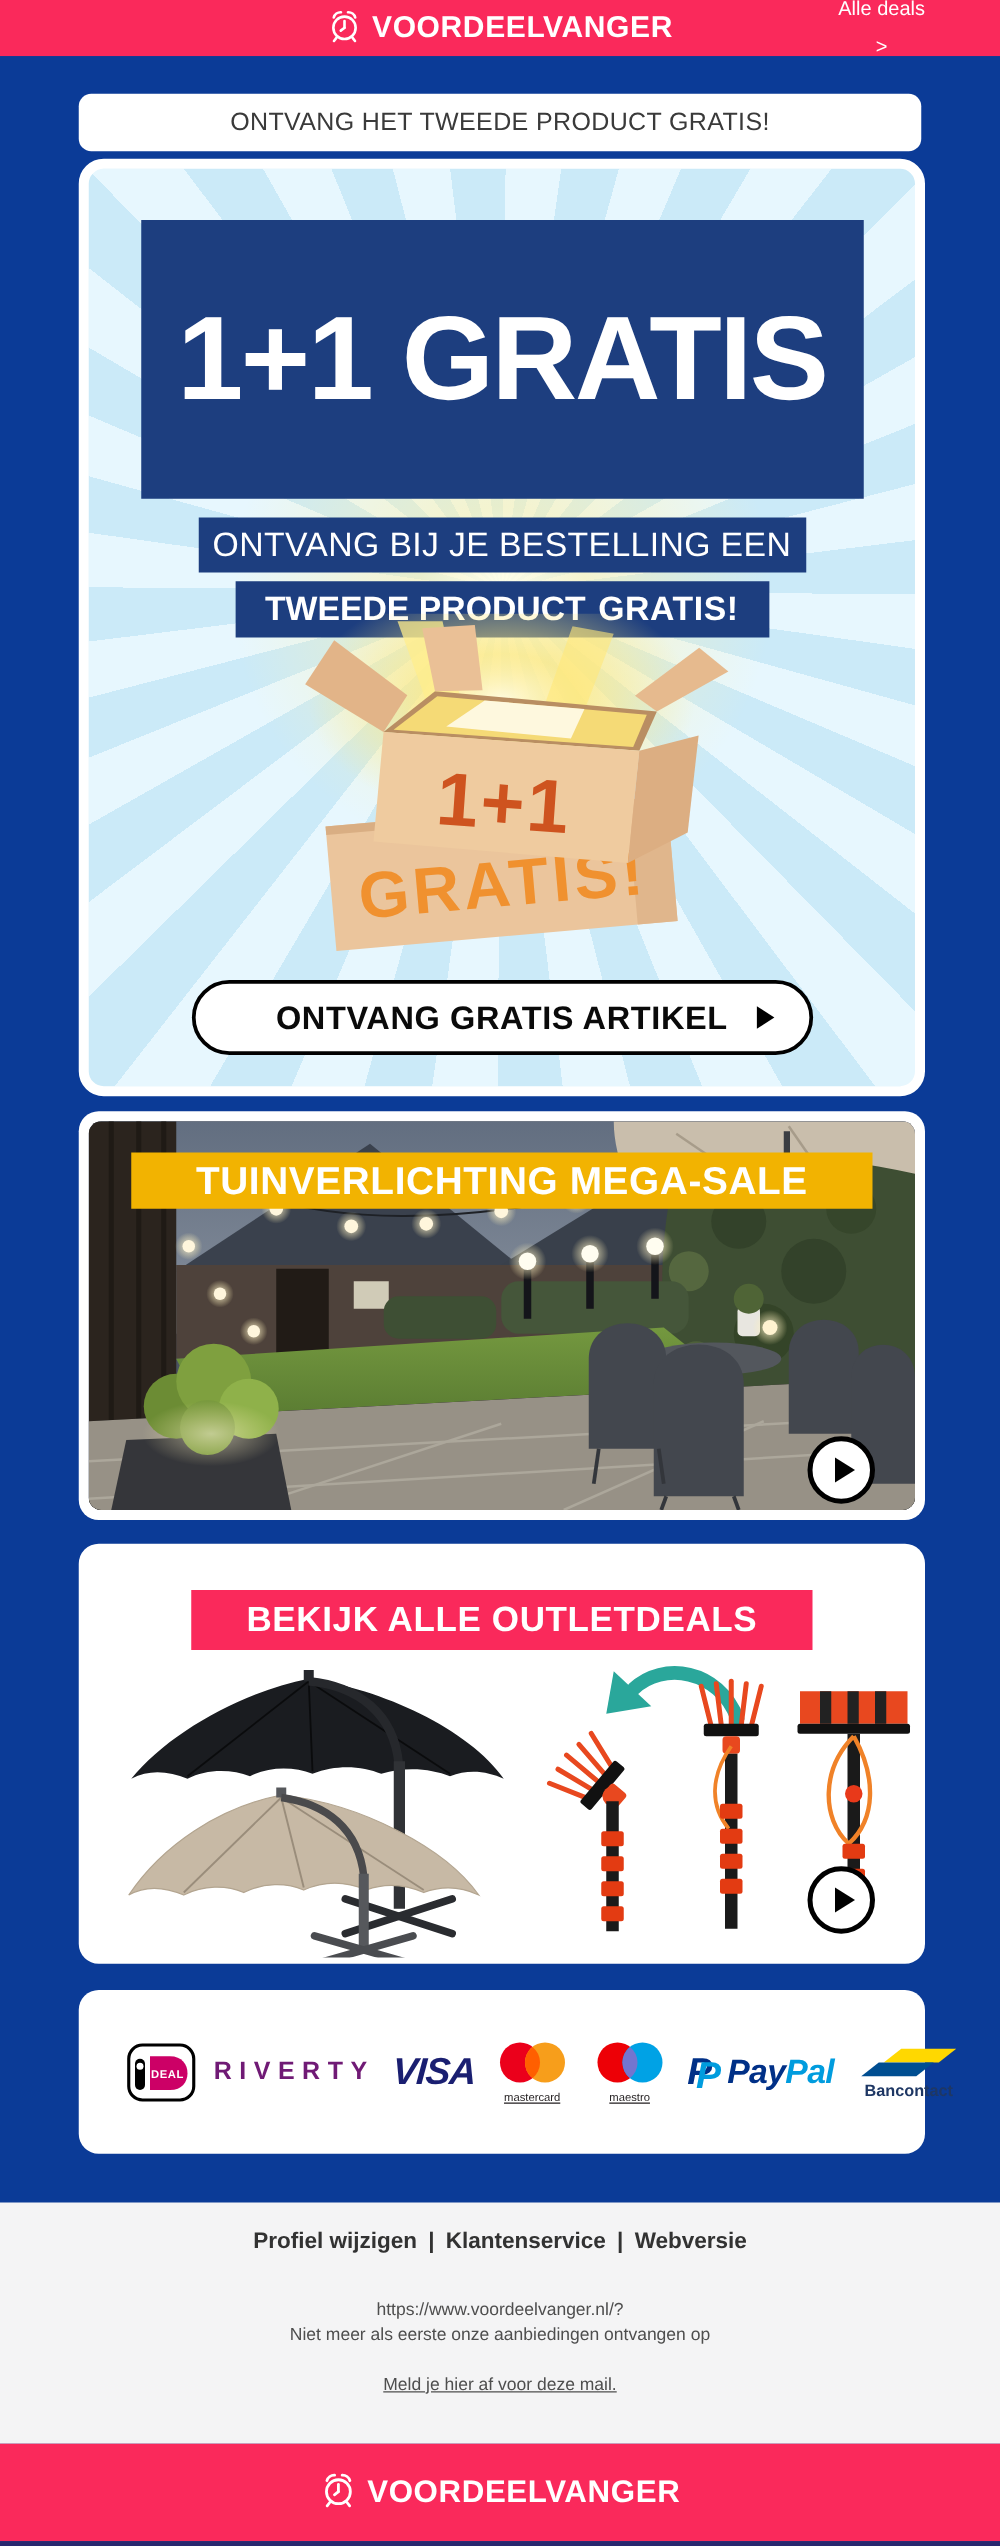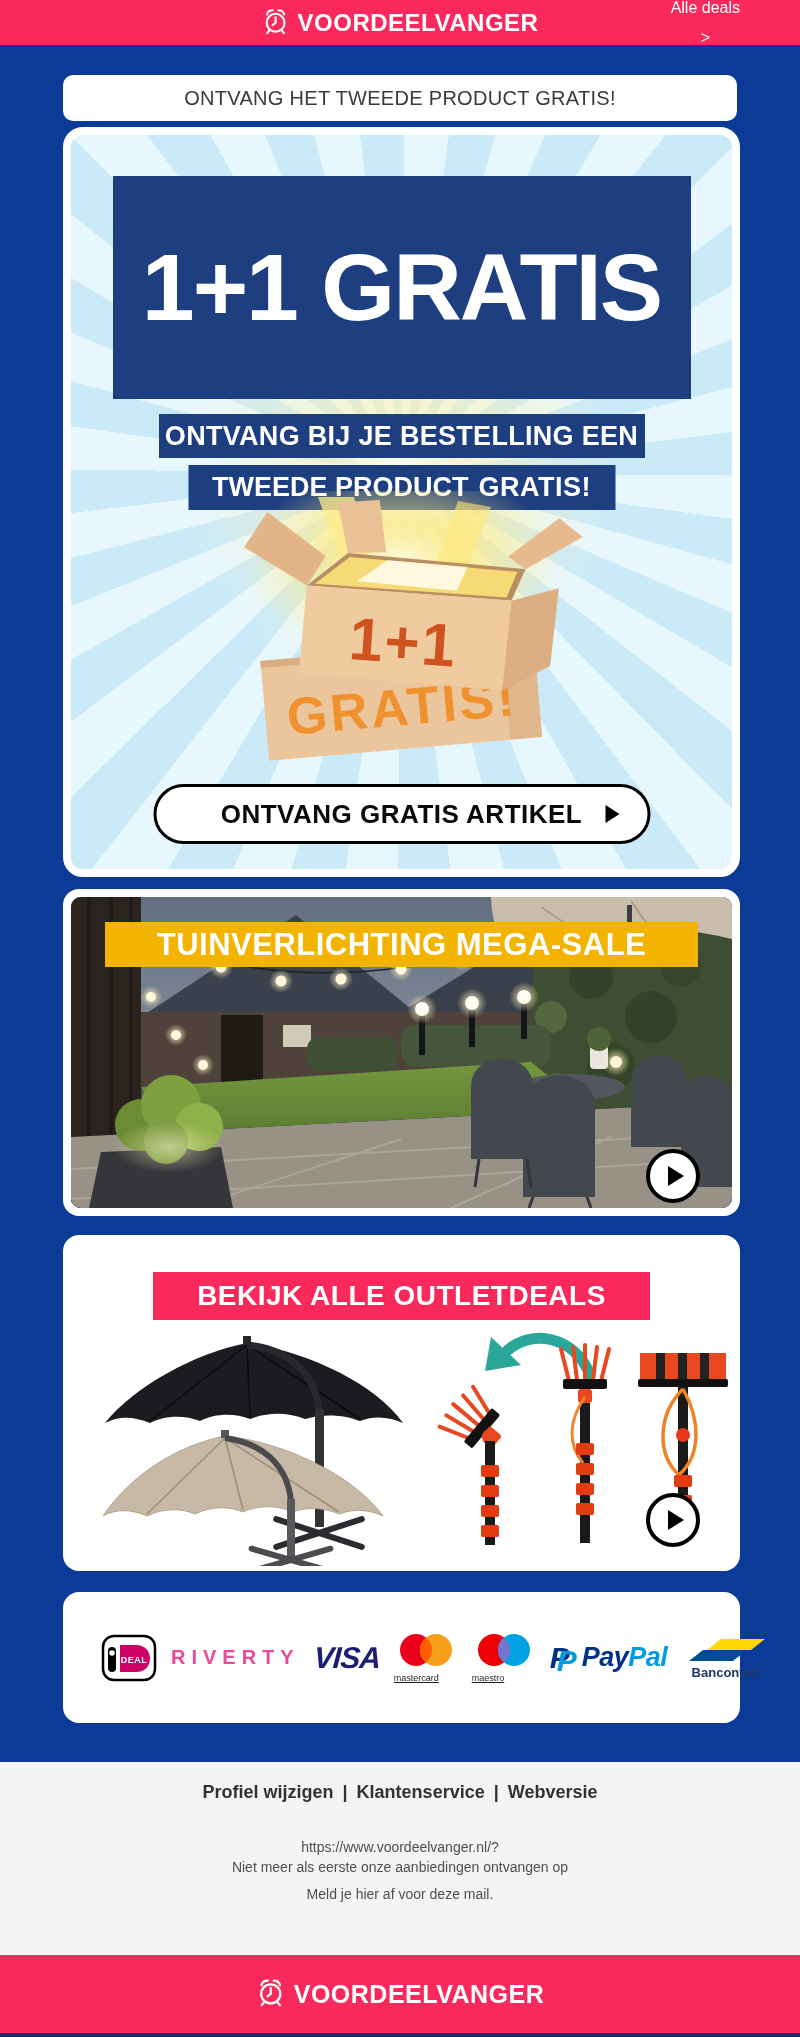--- a/index.html
+++ b/index.html
@@ -20,21 +20,21 @@
 
   
   .hero-card{position:absolute;left:63px;top:82px;width:677px;height:750px;box-sizing:border-box;border:8px solid #fff;border-radius:20px;overflow:hidden;
     background-color:#C8EAF8;
     background-image:
       radial-gradient(circle at 50% 46%, rgba(255,255,235,.95) 0%, rgba(255,241,170,.55) 13%, rgba(255,241,170,0) 42%),
       repeating-conic-gradient(from 8deg at 50% 46%, #CBEAF8 0deg 7.5deg, #E7F7FE 7.5deg 15deg); padding-left: 36px;}
   .hero-title{position:absolute;left:50%;top:41px;transform:translateX(-50%);width:578px;height:223px;background:#1D3E7F;
     display:flex;align-items:center;justify-content:center;color:#fff;font-size:95px;font-weight:800;letter-spacing:-2px;white-space:nowrap;}
   .hero-strip{position:absolute;left:50%;transform:translateX(-50%);background:#1D3E7F;color:#fff;display:flex;align-items:center;justify-content:center;white-space:nowrap;}
-  .hero-strip1{top:279px;width:486px;height:44px;font-size:27px;font-weight:700;letter-spacing:.3px;}
+  .hero-strip1{top:279px;width:486px;height:44px;font-size:27px;font-weight:400;letter-spacing:.3px;}
   .hero-strip2{top:330px;width:427px;height:45px;font-size:27px;}
   .st-reg{font-weight:700;}
   .st-emph{font-weight:900;margin-left:10px;letter-spacing:.5px;}
   .box-art{position:absolute;left:135px;top:356px;width:390px;height:285px;}
   .hero-cta{position:absolute;left:50%;transform:translateX(-50%);top:649px;width:497px;height:60px;box-sizing:border-box;background:#fff;border:3px solid #000;border-radius:32px;
     display:flex;align-items:center;justify-content:center;font-size:26px;font-weight:800;color:#0a0a0a;letter-spacing:.5px;cursor:pointer;}
   .cta-tri{position:absolute;right:28px;top:50%;transform:translateY(-50%);width:0;height:0;border-left:14px solid #000;border-top:9px solid transparent;border-bottom:9px solid transparent;}
 
   
   .card{position:absolute;left:63px;width:677px;background:#fff;border-radius:16px;}
@@ -49,40 +49,40 @@
 
   .outlet-card{top:1190px;height:336px;}
   .outlet-banner{position:absolute;left:90px;top:37px;width:497px;height:48px;background:#FA295B;color:#fff;font-weight:800;font-size:28px;
     display:flex;align-items:center;justify-content:center;letter-spacing:.5px;white-space:nowrap;cursor:pointer;}
   .umbrellas{position:absolute;left:12px;top:96px;width:345px;height:235px;}
   .brushes{position:absolute;left:372px;top:88px;width:300px;height:240px;}
   .outlet-card .play-btn{left:583px;top:258px;}
 
   
   .payments-card{top:1547px;height:131px;display:flex;align-items:center;justify-content:space-evenly;padding:0 24px;box-sizing:border-box;}
-  .pay-item{display:flex;flex-direction:column;justify-content:center;padding-left:14px;}
-  .riverty{font-size:20px;font-weight:700;letter-spacing:6px;color:#ec4899;}
+  .pay-item{display:flex;flex-direction:column;align-items:center;justify-content:center;padding-left:14px;}
+  .riverty{font-size:20px;font-weight:700;letter-spacing:6px;color:#701a75;}
   .visa{font-size:30px;font-weight:900;font-style:italic;color:#1A1F71;letter-spacing:-1px;transform:skewX(-4deg);}
   .cardword{font-size:9px;color:#231F20;margin-top:1px;text-decoration:underline;}
   .pp{display:flex;align-items:center;gap:6px;}
   .pp-mark{position:relative;width:26px;height:34px;}
   .pp-p{position:absolute;font-weight:900;font-style:italic;font-size:30px;line-height:34px;}
   .pp-back{left:0;top:0;color:#003087;}
   .pp-front{left:7px;top:3px;color:#009CDE;}
   .pp-word{font-size:27px;font-weight:800;font-style:italic;letter-spacing:-.5px;}
   .pp-pay{color:#003087;}
   .pp-pal{color:#009CDE;}
 
   
   .footer{position:absolute;top:1762px;left:0;width:800px;height:193px;background:#F4F4F5;text-align:center;}
   .footer-links{padding-top:20px;font-size:18px;font-weight:700;color:#323232;}
   .footer-links .flink{cursor:pointer;}
   .footer-links .sep{margin:0 9px;font-weight:700;}
   .footer-info{margin-top:34px;font-size:14px;color:#4E4E4E;line-height:1.45;}
-  .footer-unsub{display:inline-block;margin-top:8px;font-size:14px;color:#4E4E4E;cursor:pointer;}
+  .footer-unsub{display:inline-block;margin-top:21px;font-size:14px;color:#4E4E4E;text-decoration:underline;cursor:pointer;}
 
   .bottom-bar{position:absolute;top:1955px;left:0;width:800px;height:78px;background:#FA295B;}
   .bottom-bar .logo-text{font-size:25px;}
   .bottom-strip{position:absolute;top:2033px;left:0;width:800px;height:4px;background:#28276E;}
 </style>
 </head>
 <body>
 
 <div class="page">
 

